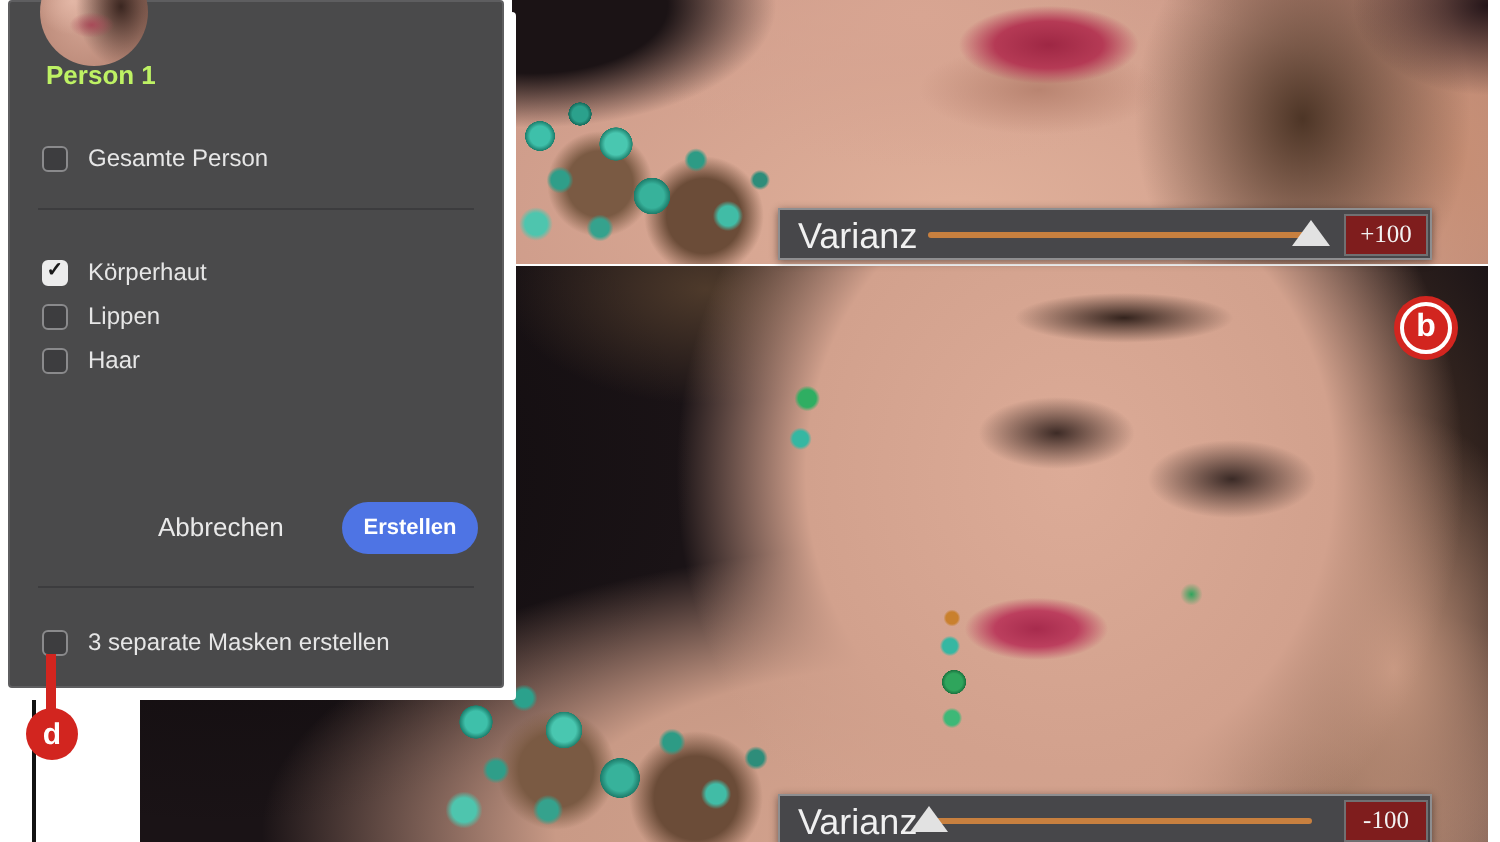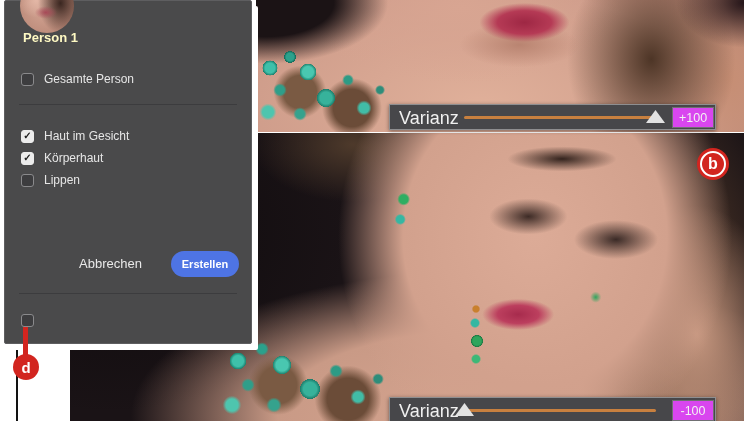--- a/index.html
+++ b/index.html
@@ -95,21 +95,21 @@
   }
   #avatar{
     position:absolute;left:15px;top:-22px;width:54px;height:54px;border-radius:50%;
     background-color:#caa095;
     background-image:
       radial-gradient(14px 8px at 48% 62%, #a84a58 0%, rgba(168,74,88,0) 80%),
       radial-gradient(30px 40px at 75% 45%, #3a2620 0%, rgba(58,38,32,0) 75%),
       radial-gradient(22px 20px at 30% 40%, #e3b7a6 0%, rgba(227,183,166,0) 85%),
       radial-gradient(40px 44px at 42% 55%, #d4a493 0%, #b98877 70%, #8a5f52 100%);
   }
-  #person-title{position:absolute;left:18px;top:29px;font-size:13px;font-weight:bold;color:#fef9c3;}
+  #person-title{position:absolute;left:18px;top:29px;font-size:13px;font-weight:bold;color:#bef264;}
   .chk-row{position:absolute;display:flex;align-items:center;gap:10px;cursor:default;}
   .box{
     width:13px;height:13px;border-radius:3px;background:#3d3d3f;border:1px solid #8a8a8c;
     box-sizing:border-box;flex:0 0 auto;display:flex;align-items:center;justify-content:center;
   }
   .box.checked{background:#ececec;border-color:#ececec;}
   .box.checked::after{content:"\2713";color:#1a1a1a;font-size:10px;font-weight:bold;line-height:1;}
   .chk-label{white-space:nowrap;color:#e6e6e6;}
   #row-whole{left:16px;top:71px;justify-content:space-between;}
   .divider{position:absolute;left:14px;right:14px;height:1px;background:#3c3c3e;}
@@ -136,23 +136,23 @@
   #slider-top{top:104px;} #slider-bottom{top:397px;}
   .sl-label{position:absolute;left:9px;top:3px;font-size:18px;color:#f0f0f0;}
   .sl-track{position:absolute;left:74px;top:11px;width:192px;height:3px;border-radius:2px;}
   .sl-thumb{
     position:absolute;top:5px;width:19px;height:13px;background:#e2e2e2;
     clip-path:polygon(50% 0,100% 100%,0 100%);
     filter:drop-shadow(0 1px 1px rgba(0,0,0,.4));
   }
   .slider.max .sl-thumb{left:256px;} .slider.min .sl-thumb{left:65px;}
   .sl-value{
-    position:absolute;left:282px;top:2px;width:40px;height:19px;background:#d946ef;
+    position:absolute;left:282px;top:2px;width:40px;height:19px;background:#7f1d1d;
     border:1px solid #707072;color:#f2f2f2;font-size:12.5px;
-    display:flex;align-items:center;justify-content:center;
+    display:flex;align-items:center;justify-content:center;font-family:Liberation Serif, serif;
   }
 
   
   .badge{
     position:absolute;border-radius:50%;display:flex;align-items:center;justify-content:center;
     color:#ffffff;font-weight:bold;z-index:8;
   }
   #badge-b{left:697px;top:148px;width:32px;height:32px;}
   #badge-b .ring{
     width:26px;height:26px;border:2px solid #ffffff;border-radius:50%;
@@ -181,41 +181,42 @@
     <div id="person-title">Person 1</div>
 
     <div id="row-whole" class="chk-row">
       <span class="box"></span>
       <span class="chk-label">Gesamte Person</span>
     </div>
 
     <div id="div1" class="divider"></div>
 
     <div id="feature-list">
-      <div class="chk-row">
-        <span class="box checked"></span>
-        <span class="chk-label">Haut im Gesicht</span>
-      </div>
       <div class="chk-row">
         <span class="box checked"></span>
         <span class="chk-label">Körperhaut</span>
       </div>
       <div class="chk-row">
         <span class="box"></span>
         <span class="chk-label">Lippen</span>
       </div>
+      <div class="chk-row">
+        <span class="box"></span>
+        <span class="chk-label">Haar</span>
+      </div>
     </div>
 
     <button id="btn-cancel">Abbrechen</button>
     <button id="btn-create" style="background: rgb(78, 116, 228);">Erstellen</button>
 
     <div id="div2" class="divider"></div>
 
     <div id="row-separate" class="chk-row">
       <span class="box"></span>
+      <span class="chk-label">3 separate Masken erstellen</span>
     </div>
   </div>
 
   <div id="slider-top" class="slider max">
     <span class="sl-label">Varianz</span>
     <div class="sl-track" style="background: rgb(200, 128, 63);"></div>
     <div class="sl-thumb"></div>
     <div class="sl-value">+100</div>
   </div>
 

